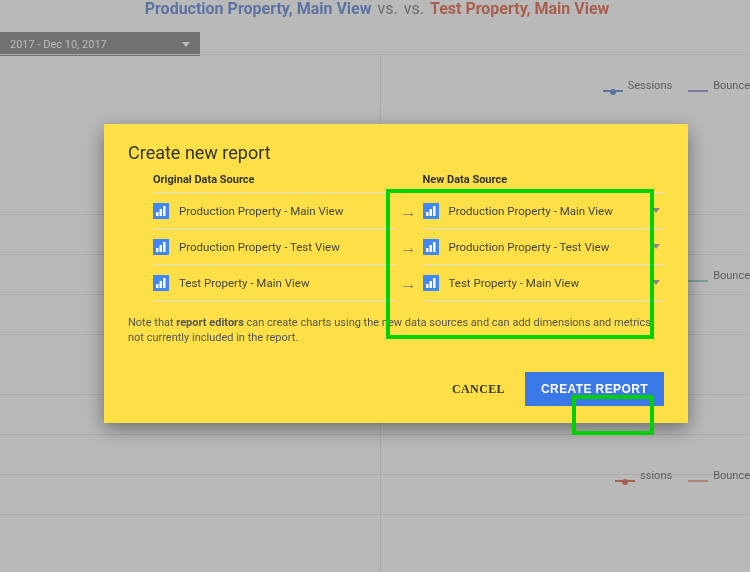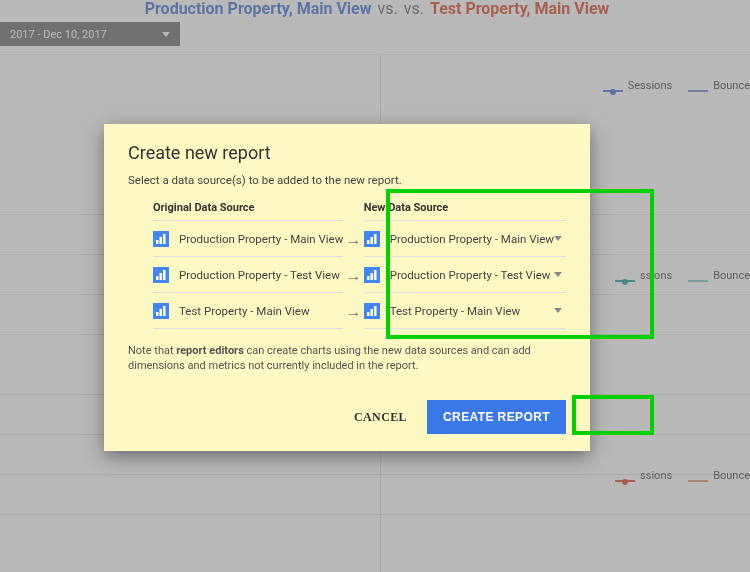--- a/index.html
+++ b/index.html
@@ -7,21 +7,21 @@
   body { width:750px; height:572px; overflow:hidden; background:#fff; position:relative; }
 
   
   .bg { position:absolute; inset:0; }
   .bg .header-row { height:18px; display:flex; align-items:flex-end; font-size:16px; font-weight:700; padding-left:4px; gap:6px; white-space:nowrap; overflow:hidden;justify-content:center; }
   .hdr-a { color:#3366cc; }
   .hdr-b { color:#0b968a; }
   .hdr-c { color:#dc3912; }
   .hdr-vs { color:#555; font-weight:400; }
 
-  .datebox { margin-top:4px; width:180px; height:24px; background:#616161; color:#fff; display:flex; align-items:center; justify-content:space-between; padding:0 10px; font-size:11px; }
+  .datebox { margin-top:14px; width:200px; height:24px; background:#616161; color:#fff; display:flex; align-items:center; justify-content:space-between; padding:0 10px; font-size:11px; }
   .datebox .caret { border-left:4px solid transparent; border-right:4px solid transparent; border-top:5px solid #fff; }
 
   .chart-area { position:absolute; top:54px; left:0; right:0; bottom:0; }
   .gridline { position:absolute; left:0; right:0; border-top:1px solid #e0e0e0; }
   .vline { position:absolute; top:0; bottom:0; border-left:1px solid #e0e0e0; width:0; }
 
   .legend-row { position:absolute; right:0; display:flex; gap:16px; font-size:11px; color:#333; align-items:center; }
   .leg { display:flex; align-items:flex-end; gap:5px;margin-top:37px; }
   .leg .swatch { width:20px; height:0; }
   .sw-sess-blue { border-top:2px solid #3366cc; position:relative; }
@@ -30,21 +30,21 @@
   .sw-sess-green { border-top:2px solid #0b968a; position:relative; }
   .sw-sess-green::before { content:""; width:6px; height:6px; border-radius:3px; background:#0b968a; position:absolute; left:7px; top:-3px; }
   .sw-bounce-green { border-top:2px solid #7fc4bc; }
   .sw-sess-red { border-top:2px solid #dc3912; position:relative; }
   .sw-sess-red::before { content:""; width:6px; height:6px; border-radius:3px; background:#dc3912; position:absolute; left:7px; top:-3px; }
   .sw-bounce-red { border-top:2px solid #e98f73; }
 
   .overlay { position:absolute; inset:0; background:rgba(128,128,128,0.55); }
 
   
-  .dialog { position:absolute; left:104px; top:124px; width:486px; background:#fef9c3; box-shadow:0 6px 18px rgba(0,0,0,.4); padding:18px 24px 16px 24px; }
+  .dialog { position:absolute; left:104px; top:124px; width:584px; background:#fde047; box-shadow:0 6px 18px rgba(0,0,0,.4); padding:18px 24px 16px 24px; }
   .dlg-title { font-size:18px; color:#333; font-weight:400; margin:0 0 10px 0; }
   .dlg-sub { font-size:11.5px; color:#444; margin:0 0 14px 0; }
 
   .cols { display:flex; gap:0;margin-left:25px; }
   .col { flex:1; }
   .col-head { font-size:11px; font-weight:700; color:#333; padding-bottom:6px; border-bottom:1px solid #e0e0e0; }
   .arrow-col { width:28px; }
 
   .ds-row { height:36px; display:flex; align-items:center; border-bottom:1px solid #e0e0e0; font-size:11.5px; color:#444; }
   .ds-icon { width:16px; height:16px; background:#4285f4; margin-right:10px; position:relative; flex:0 0 16px; }
@@ -123,21 +123,20 @@
           <span>Bounce</span>
         </div>
     </div>
   </div>
 </div>
 
 <div class="overlay"></div>
 
 <div class="dialog">
   <h2 class="dlg-title">Create new report</h2>
-  <p class="dlg-sub">Select a data source(s) to be added to the new report.</p>
 
   <div class="cols">
     <div class="col">
       <div class="col-head">Original Data Source</div>
       <div class="ds-row">
         <span class="ds-icon">
             <svg width="10" height="10" viewBox="0 0 10 10">
               <rect x="0" y="6" width="2.5" height="4" fill="#fff"></rect>
               <rect x="3.5" y="3" width="2.5" height="7" fill="#fff"></rect>
               <rect x="7" y="0" width="2.5" height="10" fill="#fff"></rect>

